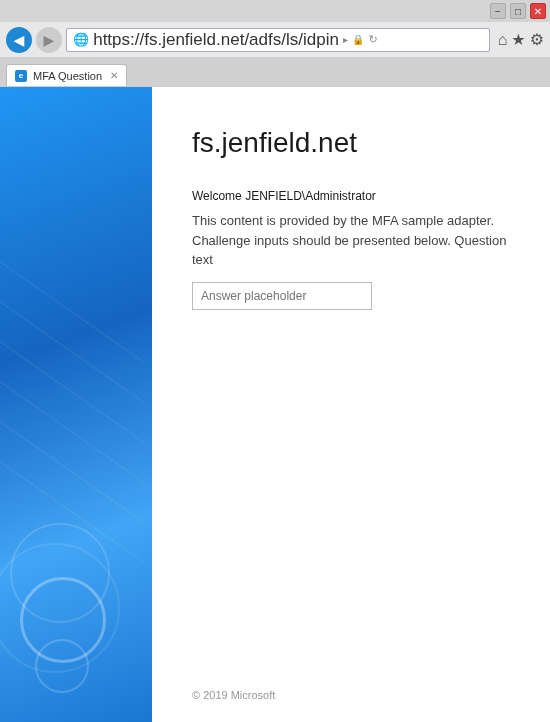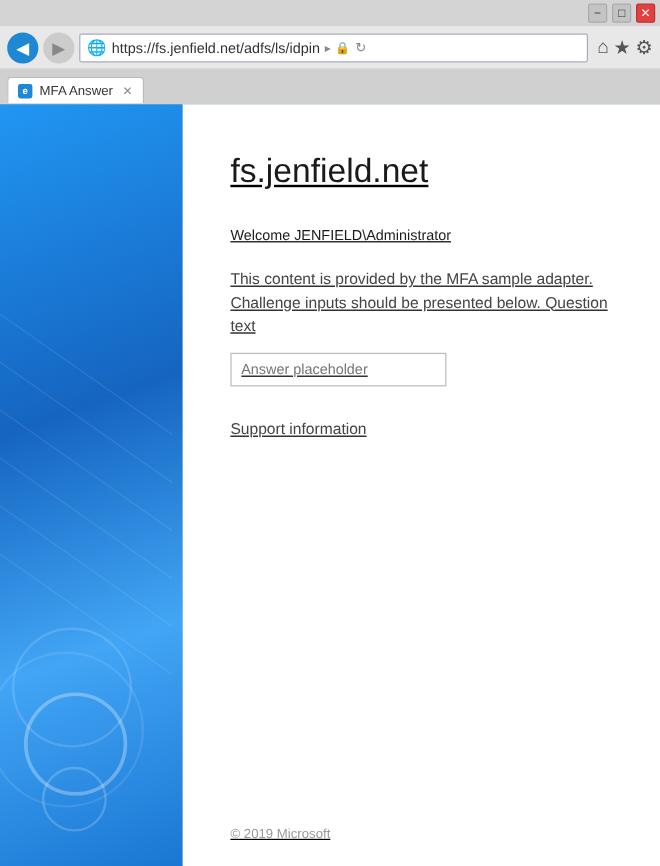--- a/index.html
+++ b/index.html
@@ -75,21 +75,21 @@
       display: flex;
       align-items: center;
       padding: 0 6px;
       font-size: 11px;
       color: #444;
       gap: 4px;
     }
 
     .address-text {
       color: #333;
-      font-size: 12px;
+      font-size: 17px;
     }
 
     .tab-bar {
       display: flex;
       align-items: flex-end;
       height: 28px;
       padding: 0 6px;
       background: #d0d0d0;
       gap: 2px;
     }
@@ -138,21 +138,20 @@
     .ie-icon {
       font-size: 16px;
       color: #555;
       cursor: pointer;
     }
 
     
     .browser-body {
       display: flex;
       height: calc(722px - 22px - 36px - 28px);
-      text-decoration: underline;
     }
 
     
     .sidebar {
       width: 152px;
       background: linear-gradient(160deg, #2196f3 0%, #1565c0 40%, #42a5f5 70%, #1976d2 100%);
       position: relative;
       overflow: hidden;
       flex-shrink: 0;
     }
@@ -241,21 +240,20 @@
       color: #444;
       line-height: 1.4;
       margin-bottom: 28px;
     }
 
     .mfa-description {
       font-size: 13px;
       color: #444;
       line-height: 1.5;
       margin-bottom: 12px;
-      margin-top: 12px;
     }
 
     .answer-input {
       width: 180px;
       height: 28px;
       border: 1px solid #bbb;
       padding: 0 8px;
       font-size: 12px;
       color: #aaa;
       margin-bottom: 28px;
@@ -331,21 +329,21 @@
     <div class="ie-home-icons">
       <span class="ie-icon">⌂</span>
       <span class="ie-icon">★</span>
       <span class="ie-icon">⚙</span>
     </div>
   </div>
 
   <div class="tab-bar">
     <div class="tab">
       <div class="favicon">e</div>
-      <span>MFA Answer</span>
+      <span>MFA Question</span>
       <span class="close-tab">✕</span>
     </div>
   </div>
 </div>
 
 <div class="browser-body">
 
   <div class="sidebar">
     <div class="sidebar-circle1"></div>
     <div class="sidebar-circle2"></div>
@@ -367,21 +365,20 @@
     <h2 class="welcome-heading">Welcome JENFIELD\Administrator</h2>
 
 
     <p class="mfa-description">This content is provided by the MFA sample adapter.
 Challenge inputs should be presented below.
 Question text</p>
 
     <input class="answer-input" type="text" placeholder="Answer placeholder" style="">
 
 
-    <p class="support-info">Support information</p>
 
 
     <div class="footer">
       <span class="footer-text">© 2019 Microsoft</span>
     </div>
 
   </div>
 </div>
 
 </body></html>

